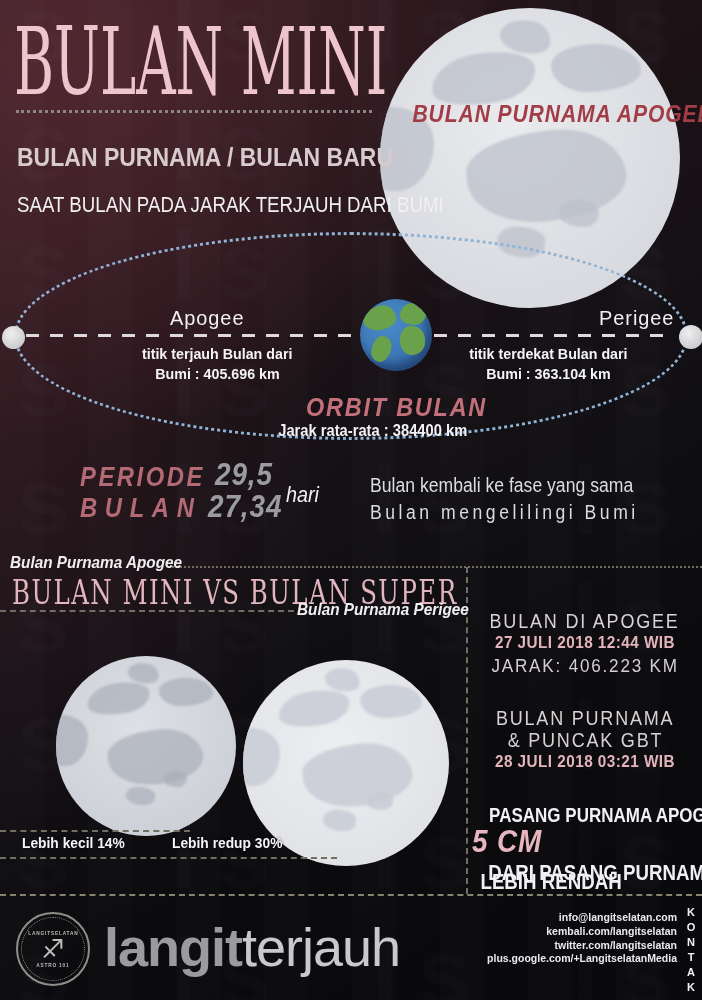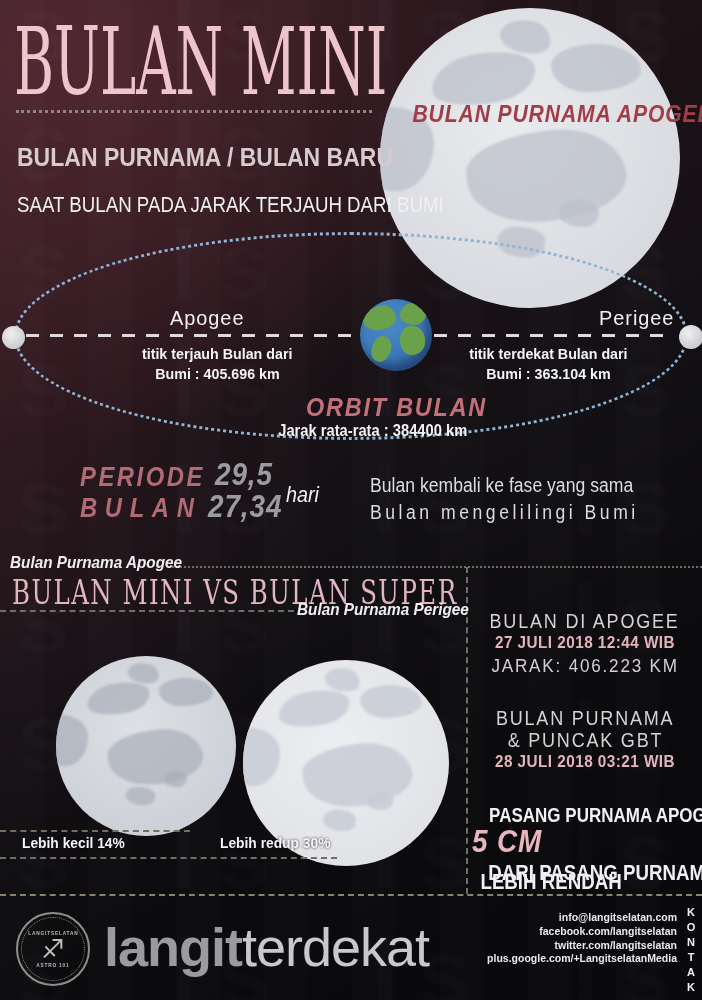--- a/index.html
+++ b/index.html
@@ -122,21 +122,21 @@
   .moon-mini .mblob { background:#a8adb9; opacity:.68; }
   .moon-super { left:243px; top:660px; width:206px; height:206px;
     background:radial-gradient(circle at 45% 40%, #edeef1 0%, #e3e5e9 60%, #dadce1 100%); }
   .moon-super .mblob { background:#c8ccd5; opacity:.85; }
   .caption-line-top { left:0; top:830px; width:190px; border-top:2px dashed #716e62; z-index:4; }
   .caption-line-bottom { left:0; top:857px; width:337px; border-top:2px dashed #716e62; z-index:4; }
   .caption { top:834px; font-size:15px; font-weight:700; color:#f4f3f5; z-index:5;
     text-shadow:0 0 3px rgba(0,0,0,.8); }
   .caption .cxl { transform:scaleX(.92); }
   .caption-left { left:22px; }
-  .caption-right { left:172px;margin-left:48px; }
+  .caption-right { left:172px; }
 
   
   .panel { left:468px; top:12px; width:234px; height:800px; z-index:3; }
   .panel > div { position:absolute; width:100%; text-align:center; }
   .ev-title { font-size:20px; font-weight:400; color:#d8d2d5; }
   .ev-title .cxc { transform:scaleX(.9); letter-spacing:2px; }
   .ev-date { font-size:17px; font-weight:700; color:#e3b4bc; }
   .ev-date .cxc { transform:scaleX(.9); letter-spacing:.5px; }
   .ev-dist { font-size:19px; font-weight:400; color:#d5ced3; }
   .ev-dist .cxc { transform:scaleX(.9); letter-spacing:2px; }
@@ -271,21 +271,21 @@
   </div>
 
   <div class="abs footer-divider"></div>
   <div class="abs logo">
     <div class="logo-inner">
       <div class="logo-arc">LANGITSELATAN</div>
       <div class="archer">♐</div>
       <div class="logo-arc">ASTRO 101</div>
     </div>
   </div>
-  <div class="abs wordmark"><span class="b">langit</span><span class="t">terdekat</span></div>
+  <div class="abs wordmark"><span class="b">langit</span><span class="t">terjauh</span></div>
   <div class="abs contacts">
     <div class="contact">info@langitselatan.com</div>
-    <div class="contact">facebook.com/langitselatan</div>
+    <div class="contact">kembali.com/langitselatan</div>
     <div class="contact">twitter.com/langitselatan</div>
     <div class="contact">plus.google.com/+LangitselatanMedia</div>
   </div>
   <div class="abs kontak">KONTAK</div>
 </div>
 
 </body></html>

